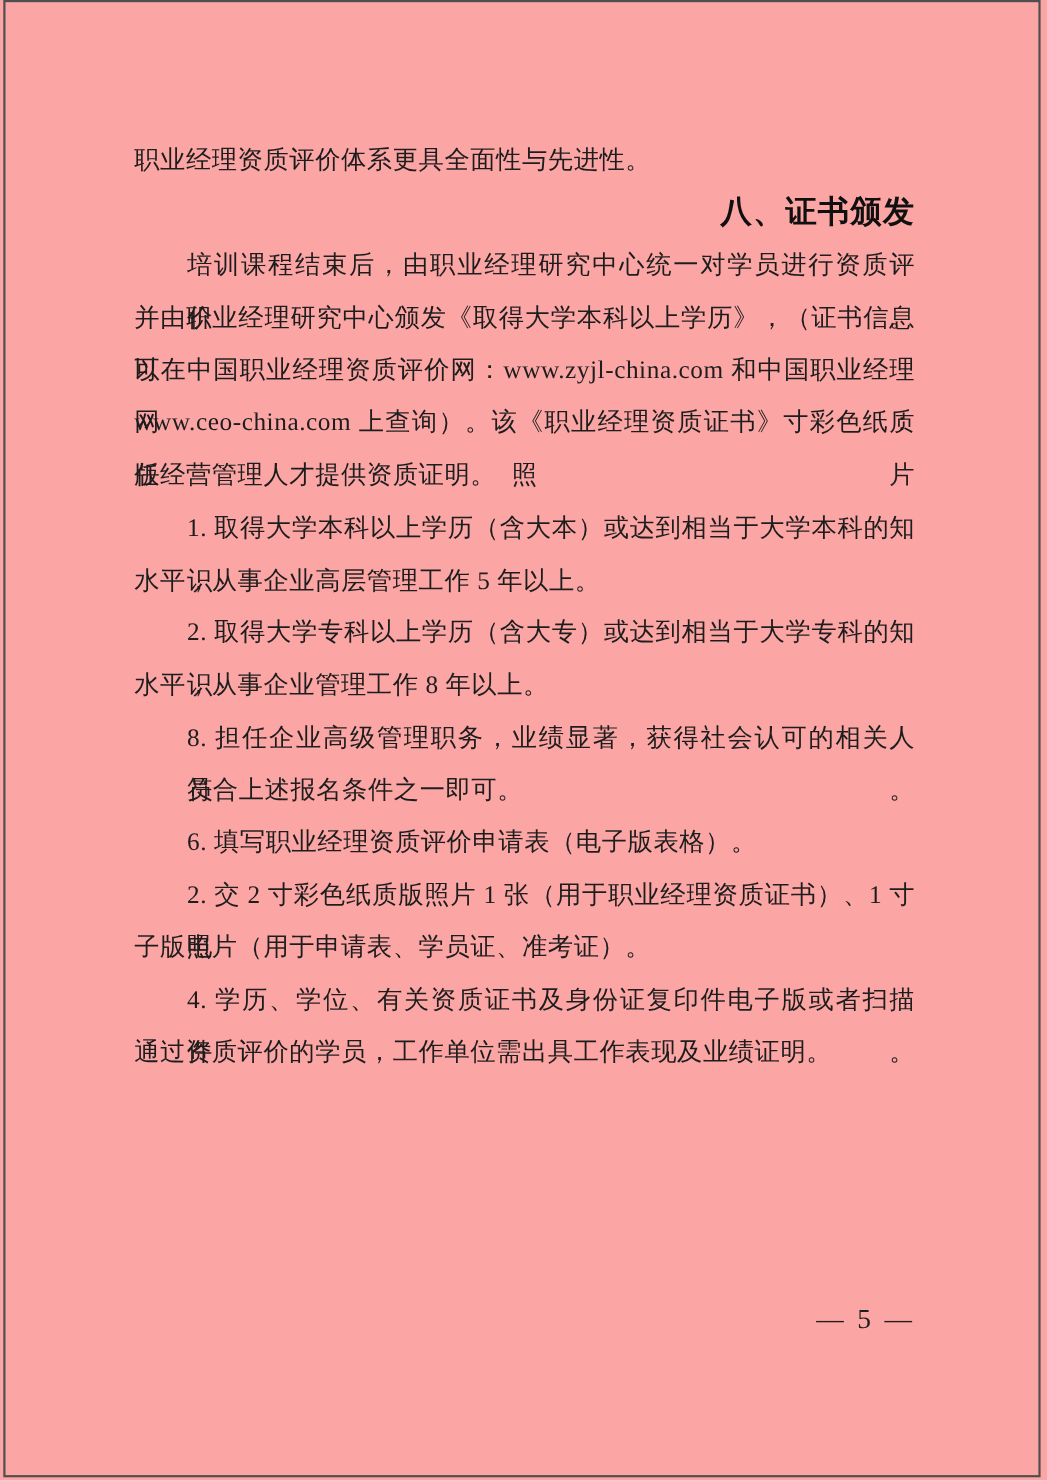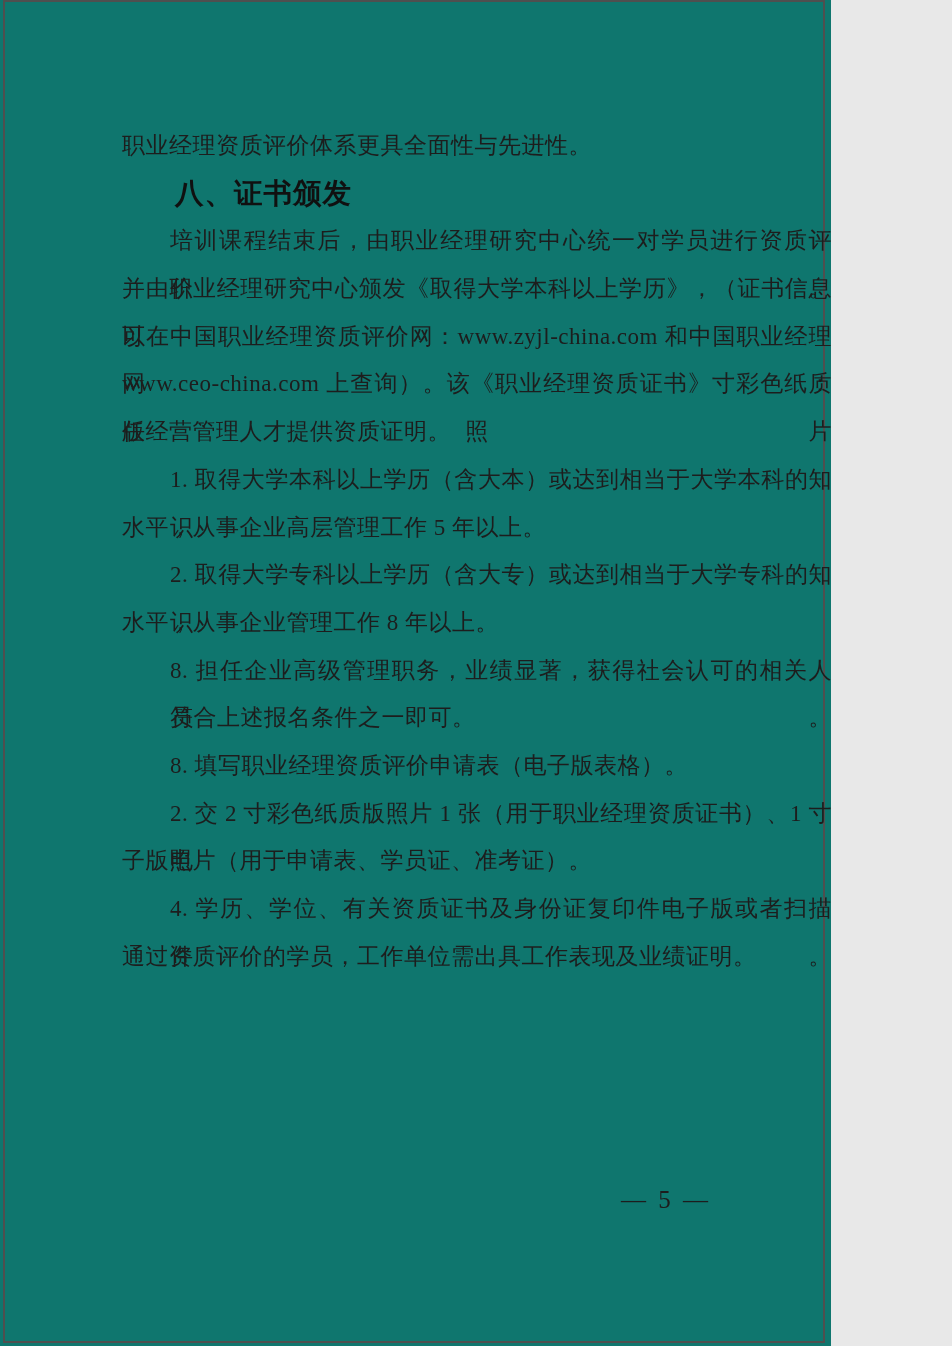--- a/index.html
+++ b/index.html
@@ -2,23 +2,23 @@
 <html><head>
 <meta charset="utf-8">
 <style>
   html, body {
     margin: 0;
     padding: 0;
     background: #e8e8e8;
   }
   .page {
     position: relative;
-    width: 831px;
+    width: 952px;
     height: 1346px;
-    background: #0f766e;
+    background: #fca5a5;
     overflow: hidden;
     font-family: "Liberation Serif", "DejaVu Serif", serif;
   }
   
   .frame {
     position: absolute;
     left: 3px;
     top: 0;
     right: 6px;
     bottom: 3px;
@@ -45,20 +45,21 @@
     text-align: justify;
     text-align-last: justify;
   }
   .heading {
     font-family: "Liberation Sans", "DejaVu Sans", sans-serif;
     font-weight: 700;
     font-size: 28.5px;
     padding-left: 53px;
     letter-spacing: 1px;
     color: #101010;
+    text-align: right;
   }
   .pagenum {
     position: absolute;
     top: 1186px;
     right: 120px;
     font-size: 25px;
     letter-spacing: 3px;
     color: #1d1d1d;
     font-family: "Liberation Serif", "DejaVu Serif", serif;
   }
@@ -76,21 +77,21 @@
     <div class="line j">并由职业经理研究中心颁发《取得大学本科以上学历》，（证书信息可</div>
     <div class="line j">以在中国职业经理资质评价网：www.zyjl-china.com 和中国职业经理网：</div>
     <div class="line j">www.ceo-china.com 上查询）。该《职业经理资质证书》寸彩色纸质版照片</div>
     <div class="line">任经营管理人才提供资质证明。</div>
     <div class="line indent j">1. 取得大学本科以上学历（含大本）或达到相当于大学本科的知识</div>
     <div class="line">水平，从事企业高层管理工作 5 年以上。</div>
     <div class="line indent j">2. 取得大学专科以上学历（含大专）或达到相当于大学专科的知识</div>
     <div class="line">水平，从事企业管理工作 8 年以上。</div>
     <div class="line indent j">8. 担任企业高级管理职务，业绩显著，获得社会认可的相关人员。</div>
     <div class="line indent">符合上述报名条件之一即可。</div>
-    <div class="line indent">8. 填写职业经理资质评价申请表（电子版表格）。</div>
+    <div class="line indent">6. 填写职业经理资质评价申请表（电子版表格）。</div>
     <div class="line indent j">2. 交 2 寸彩色纸质版照片 1 张（用于职业经理资质证书）、1 寸电</div>
     <div class="line">子版照片（用于申请表、学员证、准考证）。</div>
     <div class="line indent j">4. 学历、学位、有关资质证书及身份证复印件电子版或者扫描件。</div>
     <div class="line">通过资质评价的学员，工作单位需出具工作表现及业绩证明。</div>
   </div>
 
   <div class="pagenum">— 5 —</div>
 </div>
 
 </body></html>

